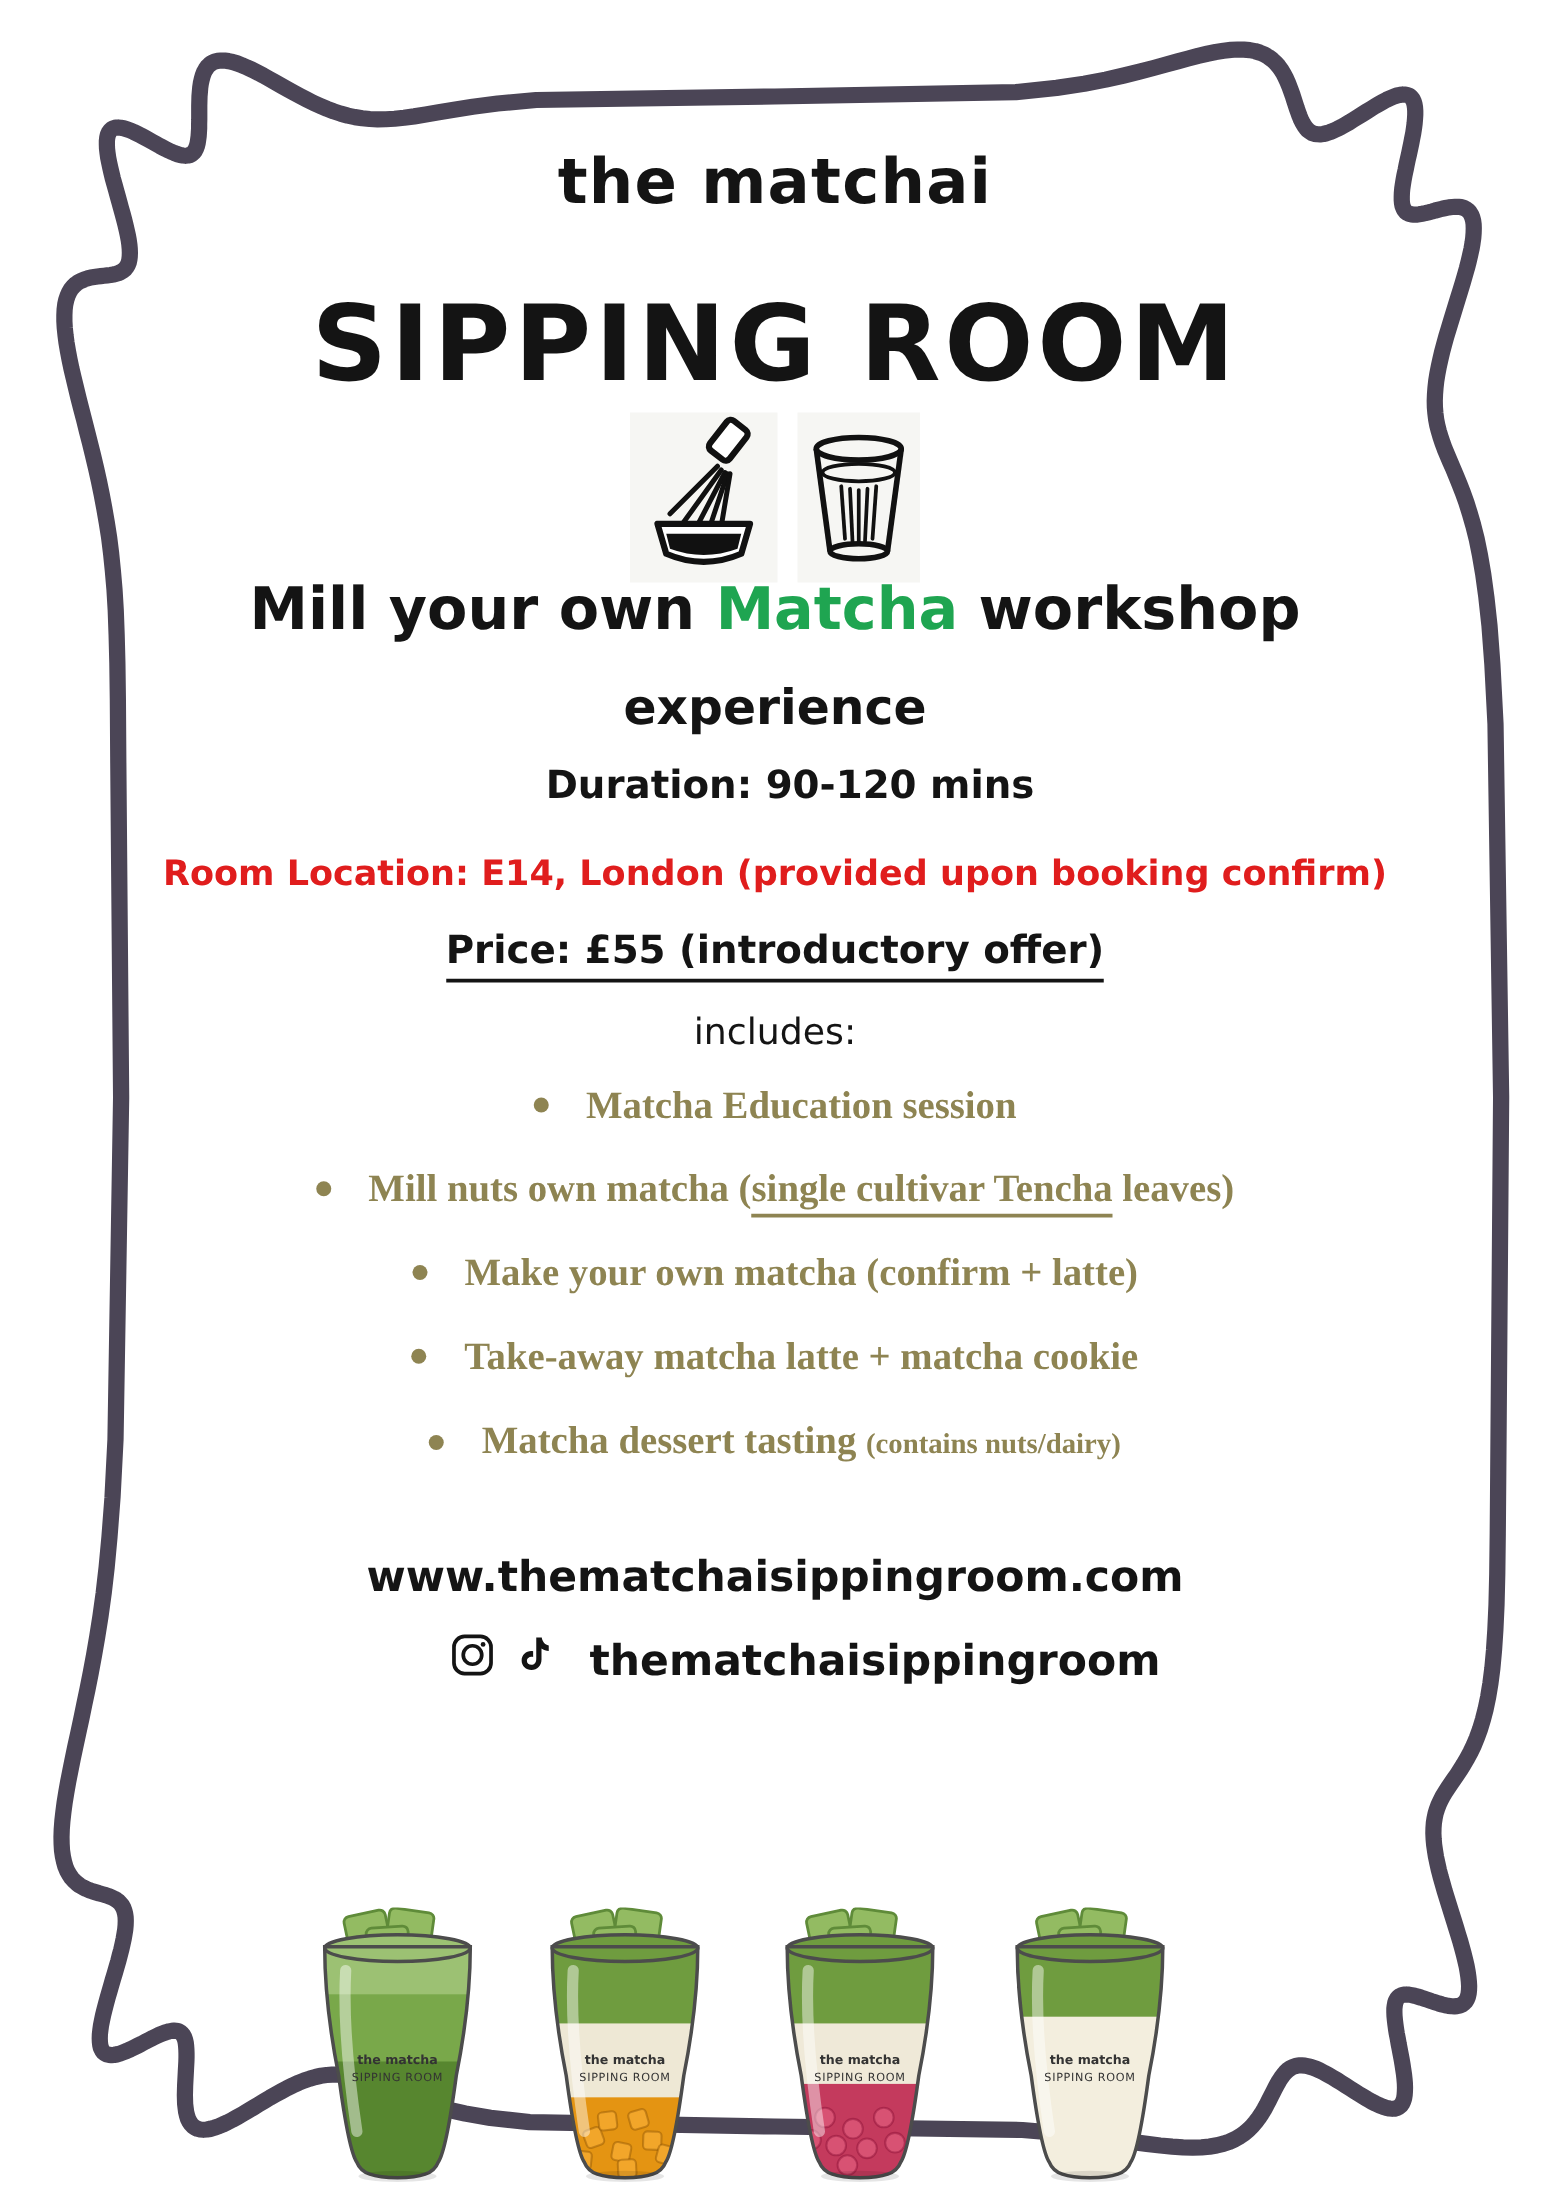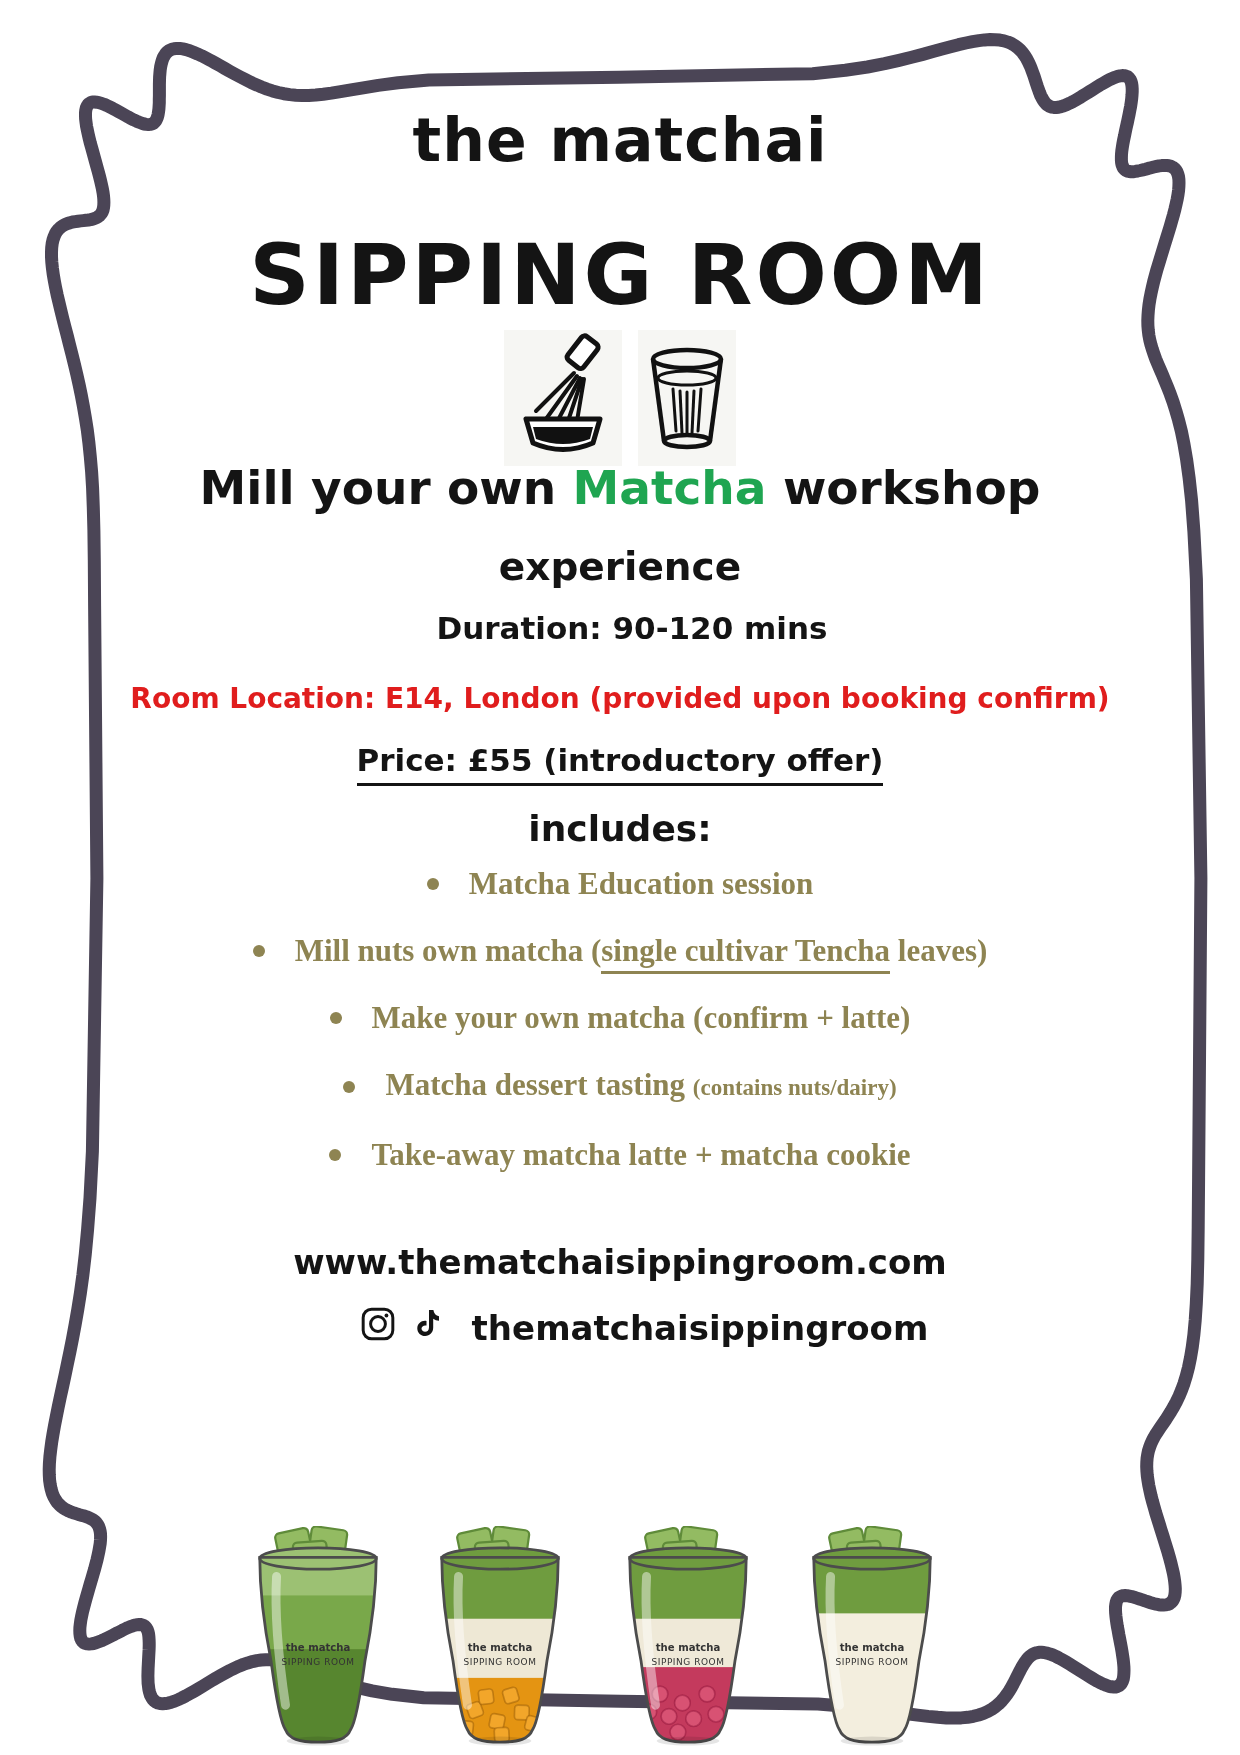--- a/index.html
+++ b/index.html
@@ -1,32 +1,32 @@
 <!DOCTYPE html>
 <html><head>
 <meta charset="utf-8">
 <style>
   html,body{margin:0;padding:0;background:#ffffff;}
   .poster{position:relative;width:1240px;height:1755px;background:#ffffff;overflow:hidden;
           font-family:"DejaVu Sans",sans-serif;color:#141414;}
   .border-svg{position:absolute;left:0;top:0;width:1240px;height:1755px;}
   .center{position:absolute;left:0;right:0;text-align:center;}
-  .title1{top:105px;font-size:60px;font-weight:700;letter-spacing:1px;}
+  .title1{top:116px;font-size:50px;font-weight:700;letter-spacing:1px;}
   .title2{top:226px;font-size:84px;font-weight:800;letter-spacing:3px;}
   .icon-row{position:absolute;left:0;right:0;top:330px;display:flex;justify-content:center;gap:16px;}
   .tile{background:#f6f6f3;display:flex;align-items:center;justify-content:center;}
   .tile-whisk{width:118px;height:136px;}
   .tile-glass{width:98px;height:136px;}
   .subtitle1{top:460px;font-size:47px;font-weight:600;}
   .subtitle2{top:544px;font-size:39px;font-weight:600;}
   .duration{top:610px;font-size:31px;font-weight:600;padding-left:24px;}
   .location{top:682px;font-size:28px;font-weight:600;}
   .price{top:742px;font-size:31px;font-weight:600;}
   .price .u{border-bottom:3px solid currentColor;padding-bottom:5px;}
-  .includes{top:808px;font-size:36px;font-weight:700;}
+  .includes{top:808px;font-size:29px;font-weight:400;}
   .bullets{position:absolute;left:0;right:0;top:864px;font-size:31px;font-weight:600;}
   .bullet-row{display:flex;justify-content:center;align-items:center;margin-bottom:27px;line-height:40px;font-family:Liberation Serif, serif;}
   .dot{width:12px;height:12px;border-radius:50%;background:currentColor;margin-right:30px;flex:none;}
   .b-underline{border-bottom:3px solid currentColor;padding-bottom:3px;}
   .b-small{font-size:23px;}
   .website{top:1242px;font-size:34px;font-weight:600;}
   .social{position:absolute;left:0;right:0;top:1306px;display:flex;justify-content:center;align-items:center;gap:14px;font-size:34px;font-weight:600;padding-left:48px;}
   .social .handle{margin-left:14px;}
   .drinks{position:absolute;left:0;top:0;width:100%;height:100%;}
   .drink{position:absolute;width:168px;height:224px;top:1526px;}
@@ -101,25 +101,25 @@
       <div class="bullet-row">
         <span class="dot"></span>
         <span><span>Mill nuts own matcha (</span><span class="b-underline">single cultivar Tencha</span><span> leaves)</span></span>
       </div>
       <div class="bullet-row">
         <span class="dot"></span>
         <span><span>Make your own matcha (confirm + latte)</span></span>
       </div>
       <div class="bullet-row">
         <span class="dot"></span>
+        <span><span>Take-away matcha latte + matcha cookie</span></span>
+      </div>
+      <div class="bullet-row">
+        <span class="dot"></span>
         <span><span>Matcha dessert tasting </span><span class="b-small">(contains nuts/dairy)</span></span>
-      </div>
-      <div class="bullet-row">
-        <span class="dot"></span>
-        <span><span>Take-away matcha latte + matcha cookie</span></span>
       </div>
     </div>
 
   <div class="center website">www.thematchaisippingroom.com</div>
 
   <div class="social">
     <span>
       <svg viewBox="0 0 34 34" width="36" height="36" fill="none" stroke="#141414" stroke-width="2.8">
         <rect x="3" y="3" width="28" height="28" rx="8"></rect>
         <circle cx="17" cy="17" r="7"></circle>

